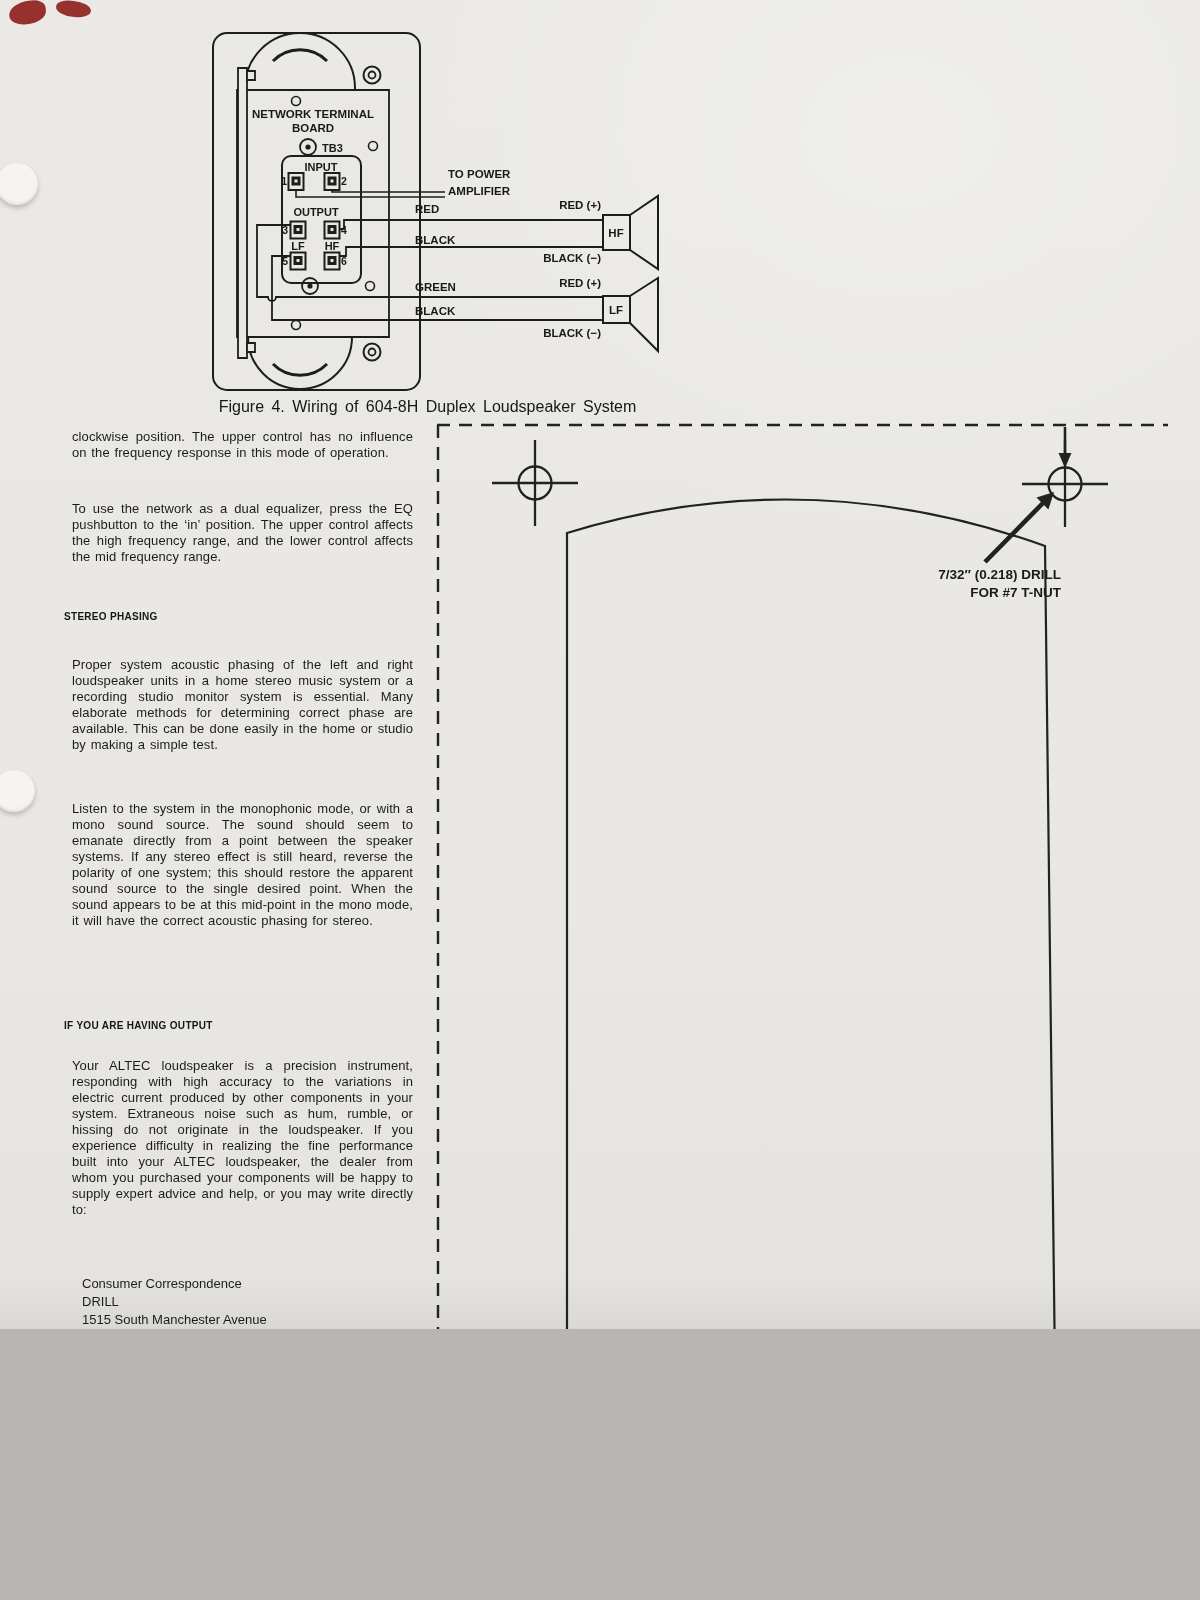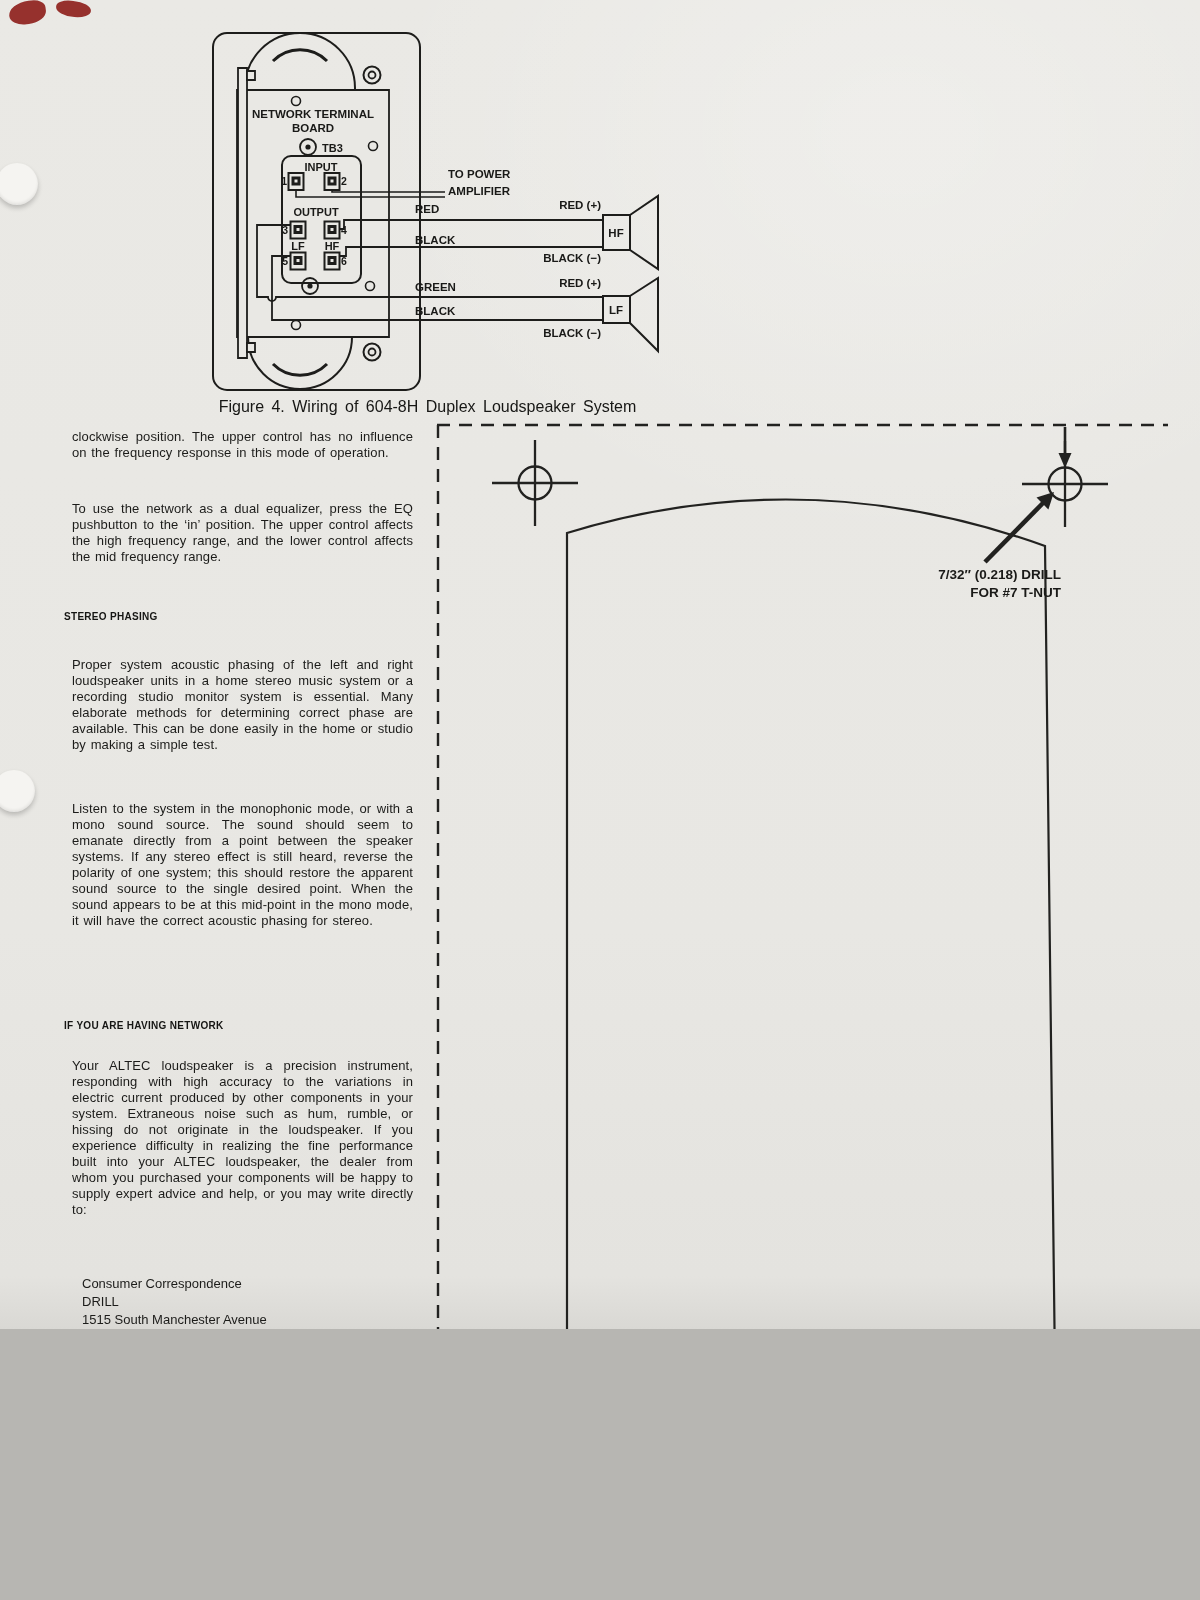--- a/index.html
+++ b/index.html
@@ -209,21 +209,21 @@
   </svg>
 
   <div class="figure-caption">Figure 4. Wiring of 604-8H Duplex Loudspeaker System</div>
 
   <div class="article">
     <p style="top:429px;">clockwise position. The upper control has no influence on the frequency response in this mode of operation.</p>
     <p style="top:501px;">To use the network as a dual equalizer, press the EQ pushbutton to the ‘in’ position. The upper control affects the high frequency range, and the lower control affects the mid frequency range.</p>
     <h3 style="top:611px;">STEREO PHASING</h3>
     <p style="top:657px;">Proper system acoustic phasing of the left and right loudspeaker units in a home stereo music system or a recording studio monitor system is essential. Many elaborate methods for determining correct phase are available. This can be done easily in the home or studio by making a simple test.</p>
     <p style="top:801px;">Listen to the system in the monophonic mode, or with a mono sound source. The sound should seem to emanate directly from a point between the speaker systems. If any stereo effect is still heard, reverse the polarity of one system; this should restore the apparent sound source to the single desired point. When the sound appears to be at this mid-point in the mono mode, it will have the correct acoustic phasing for stereo.</p>
-    <h3 style="top:1020px;">IF YOU ARE HAVING NETWORK</h3>
+    <h3 style="top:1020px;">IF YOU ARE HAVING OUTPUT</h3>
     <p style="top:1058px;">Your ALTEC loudspeaker is a precision instrument, responding with high accuracy to the variations in electric current produced by other components in your system. Extraneous noise such as hum, rumble, or hissing do not originate in the loudspeaker. If you experience difficulty in realizing the fine performance built into your ALTEC loudspeaker, the dealer from whom you purchased your components will be happy to supply expert advice and help, or you may write directly to:</p>
     <div class="address-block" style="top:1275px;">
       <div>Consumer Correspondence</div>
       <div>DRILL</div>
       <div>1515 South Manchester Avenue</div>
       <div>Anaheim, California 60924</div>
     </div>
   </div>
 
   <svg class="template-svg" width="780" height="1160" viewBox="0 0 780 1160">

